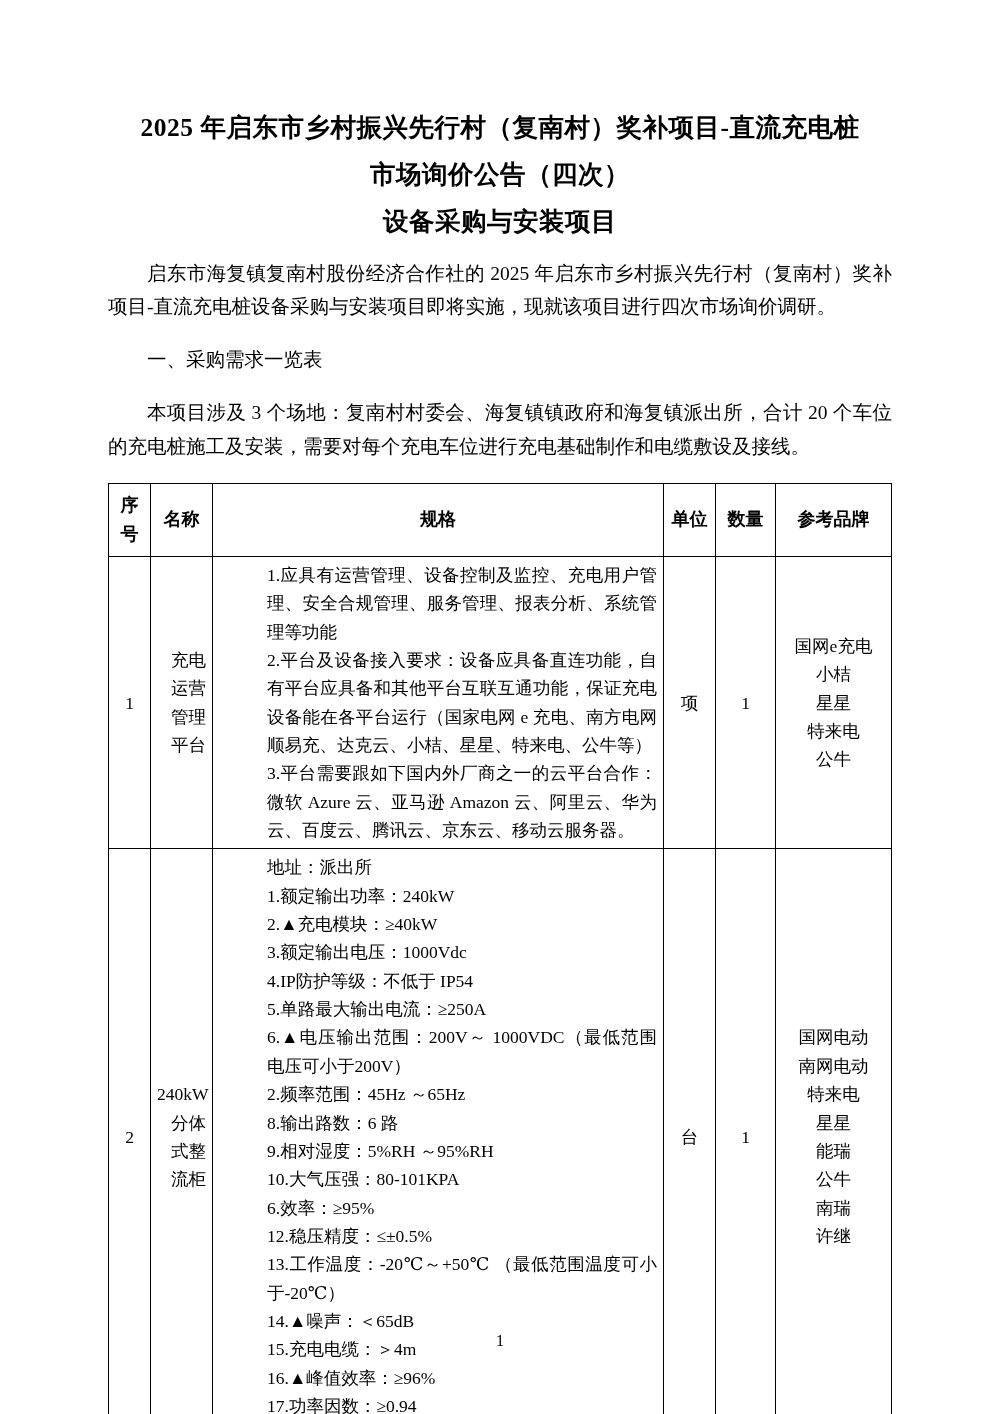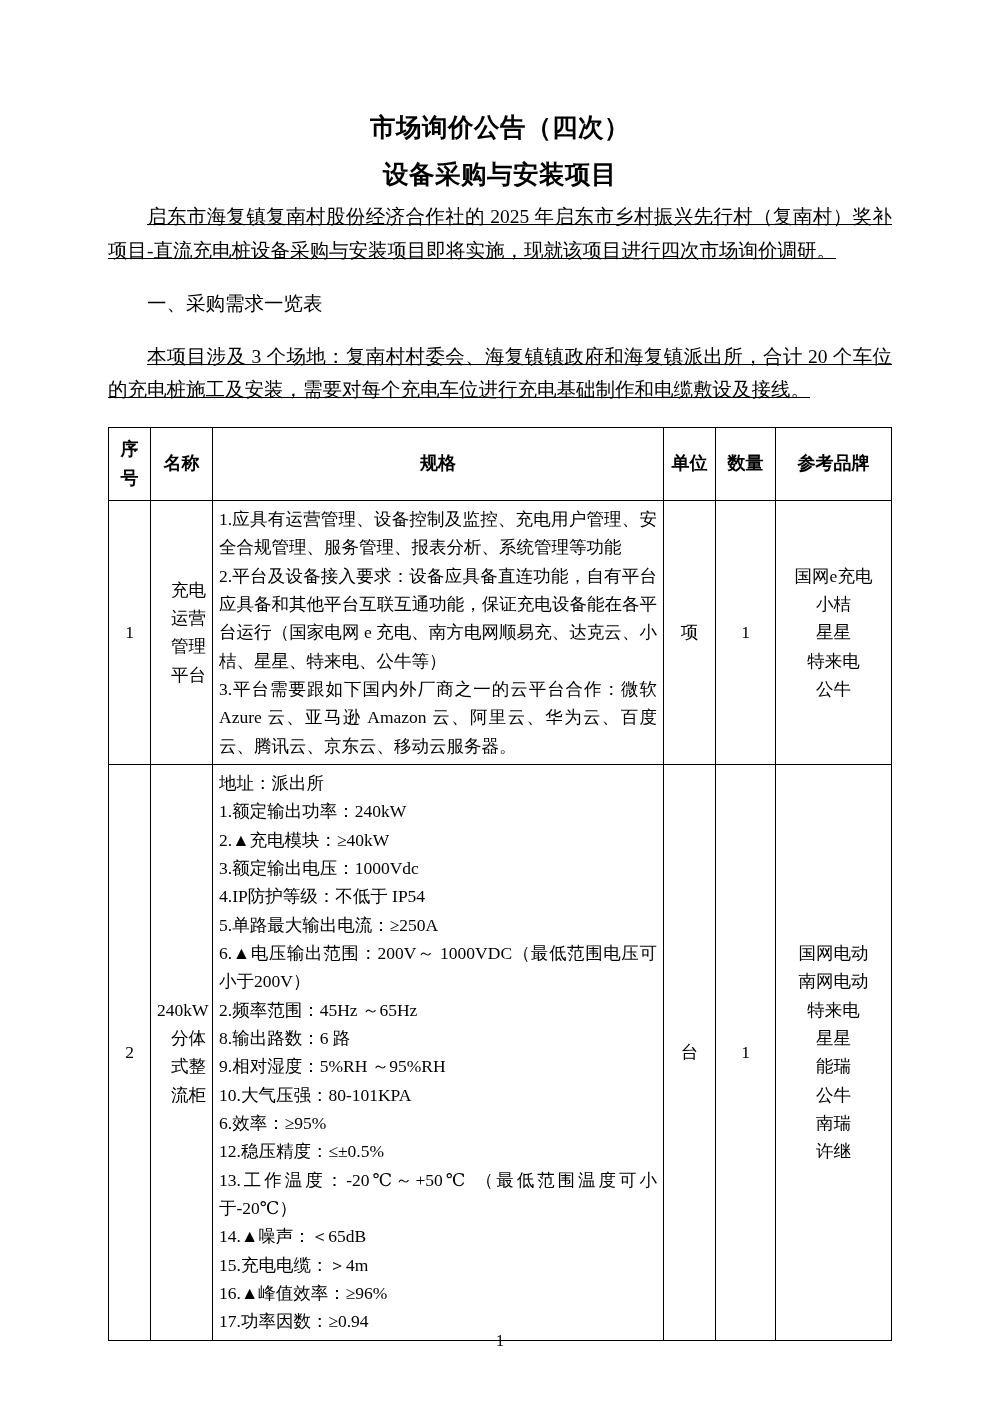--- a/index.html
+++ b/index.html
@@ -29,23 +29,22 @@
     letter-spacing: 0.5px;
   }
   .doc-title div {
     white-space: nowrap;
   }
   .para {
     font-size: 19.5px;
     line-height: 1.72;
     text-align: justify;
     text-justify: inter-ideograph;
-    margin-top: 2px;
+    margin-top: 11px;
     text-indent: 2em;
-    text-decoration: underline;
   }
   .section-head {
     font-size: 19.5px;
     font-weight: normal;
     line-height: 1.72;
     margin-top: 8px;
     text-indent: 2em;
   }
   table.req {
     width: 100%;
@@ -84,36 +83,38 @@
     text-align: center;
     line-height: 1.62;
   }
   td.c-spec {
     text-align: justify;
     text-justify: inter-ideograph;
     padding: 6px 8px 6px 8px;
   }
   td.c-spec .line {
     white-space: normal;
+    margin-left: 48px;
   }
   .page-num {
     position: absolute;
     bottom: 64px;
     left: 0;
     width: 1000px;
     text-align: center;
     font-size: 16px;
   }
 </style>
 </head>
 <body>
 
 <div class="page">
 
   <div class="doc-title">
+    <div>2025 年启东市乡村振兴先行村（复南村）奖补项目-直流充电桩</div>
     <div>市场询价公告（四次）</div>
     <div>设备采购与安装项目</div>
   </div>
 
   <p class="para">启东市海复镇复南村股份经济合作社的 2025 年启东市乡村振兴先行村（复南村）奖补项目-直流充电桩设备采购与安装项目即将实施，现就该项目进行四次市场询价调研。</p>
 
   <p class="section-head">一、采购需求一览表</p>
 
   <p class="para">本项目涉及 3 个场地：复南村村委会、海复镇镇政府和海复镇派出所，合计 20 个车位的充电桩施工及安装，需要对每个充电车位进行充电基础制作和电缆敷设及接线。</p>
 

